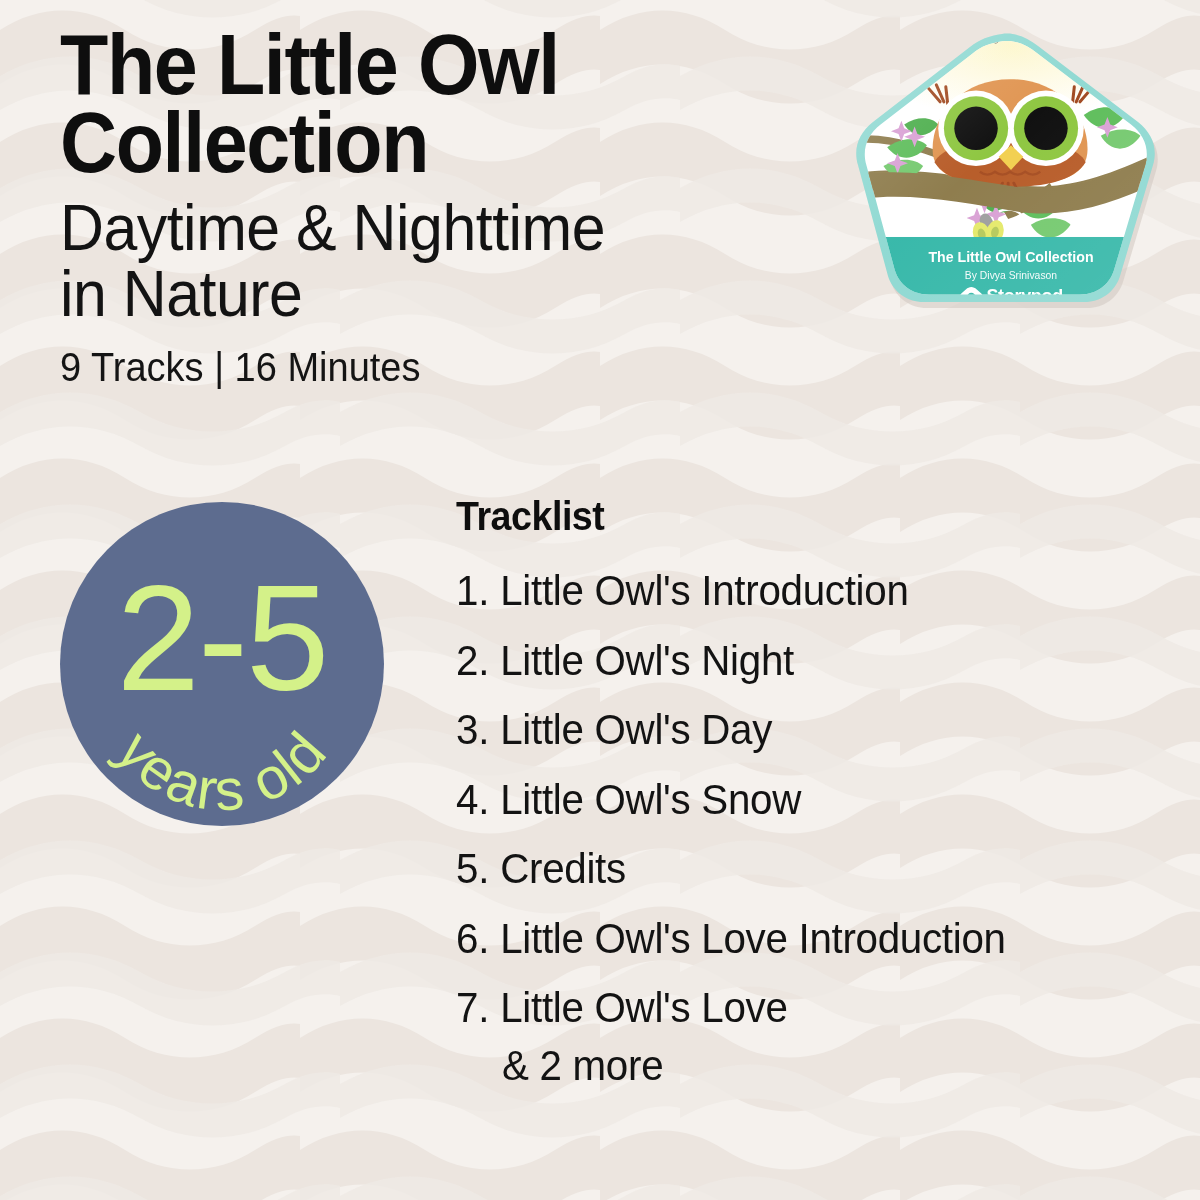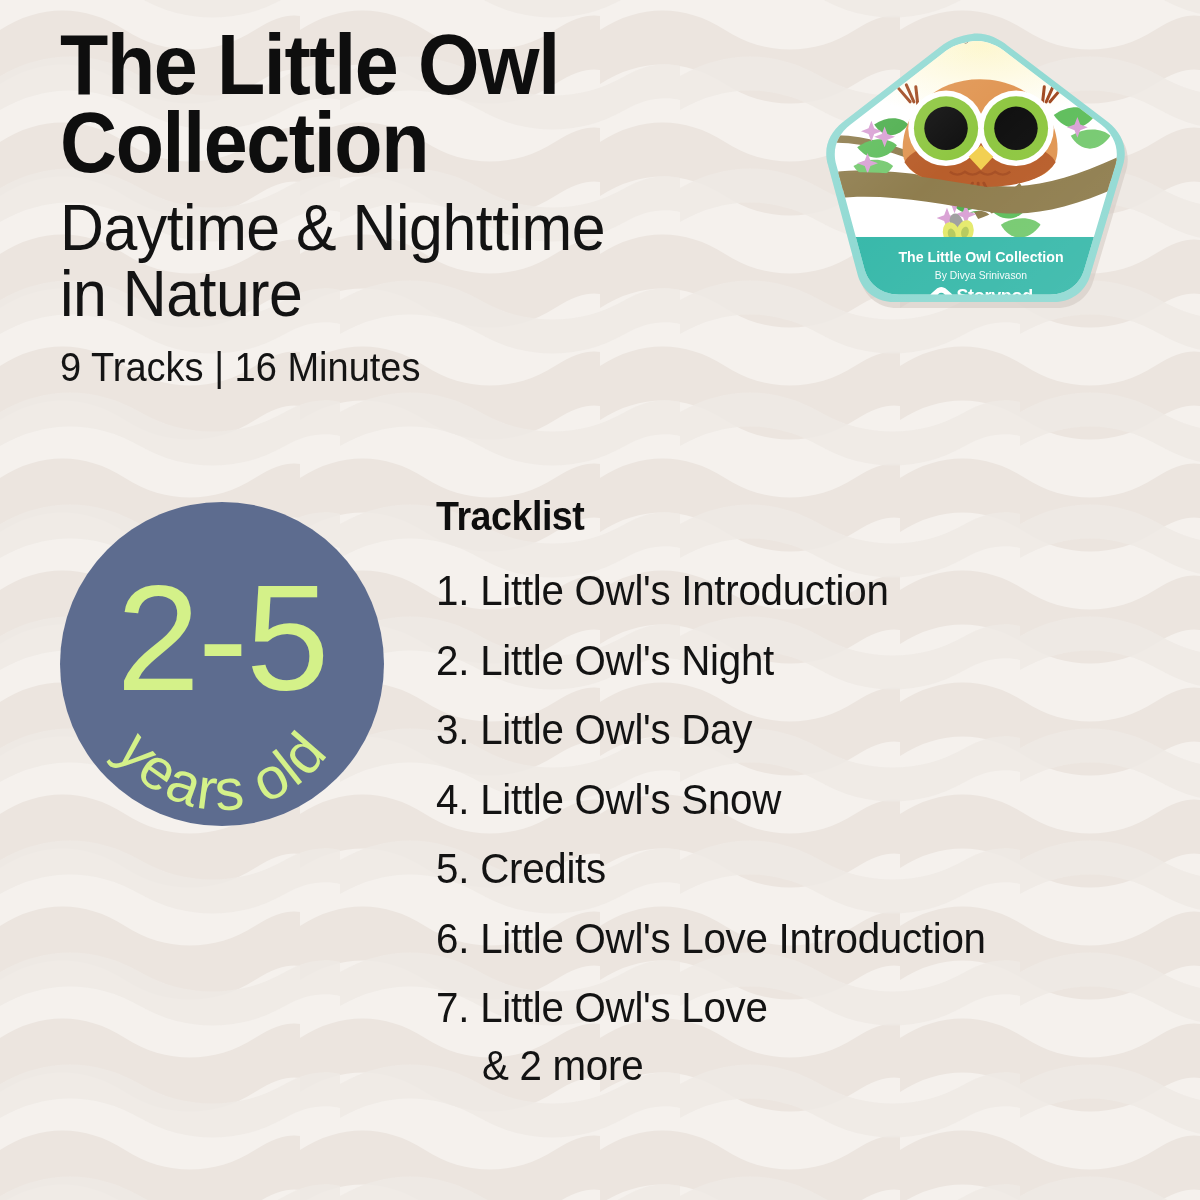--- a/index.html
+++ b/index.html
@@ -69,21 +69,21 @@
     position: absolute;
     left: 52px; top: 494px;
     width: 340px; height: 340px;
     z-index: 3;
   }
   .age-badge svg { display: block; }
 
   
   .tracklist {
     position: absolute;
-    left: 436px; top: 494px;
+    left: 456px; top: 494px;
     width: 730px;
     z-index: 3;
   }
   .tracklist-heading {
     font-family: "Liberation Sans Narrow", "Liberation Sans", sans-serif;
     font-weight: 700;
     font-size: 40px;
     letter-spacing: -0.5px;
     color: #0e0e0e;
     margin: 0 0 30px 0;
@@ -115,21 +115,21 @@
     color: #131313;
     margin: -14px 0 0 46px;
     transform: scaleX(0.96);
     transform-origin: left top;
     letter-spacing: -0.3px;
   }
 
   
   .craftie-card {
     position: absolute;
-    left: 822px; top: 26px;
+    left: 852px; top: 26px;
     width: 318px; height: 296px;
     z-index: 4;
   }
   .craftie-card svg { display: block; }
 </style>
 </head>
 <body>
 
 <div id="stage">
 

